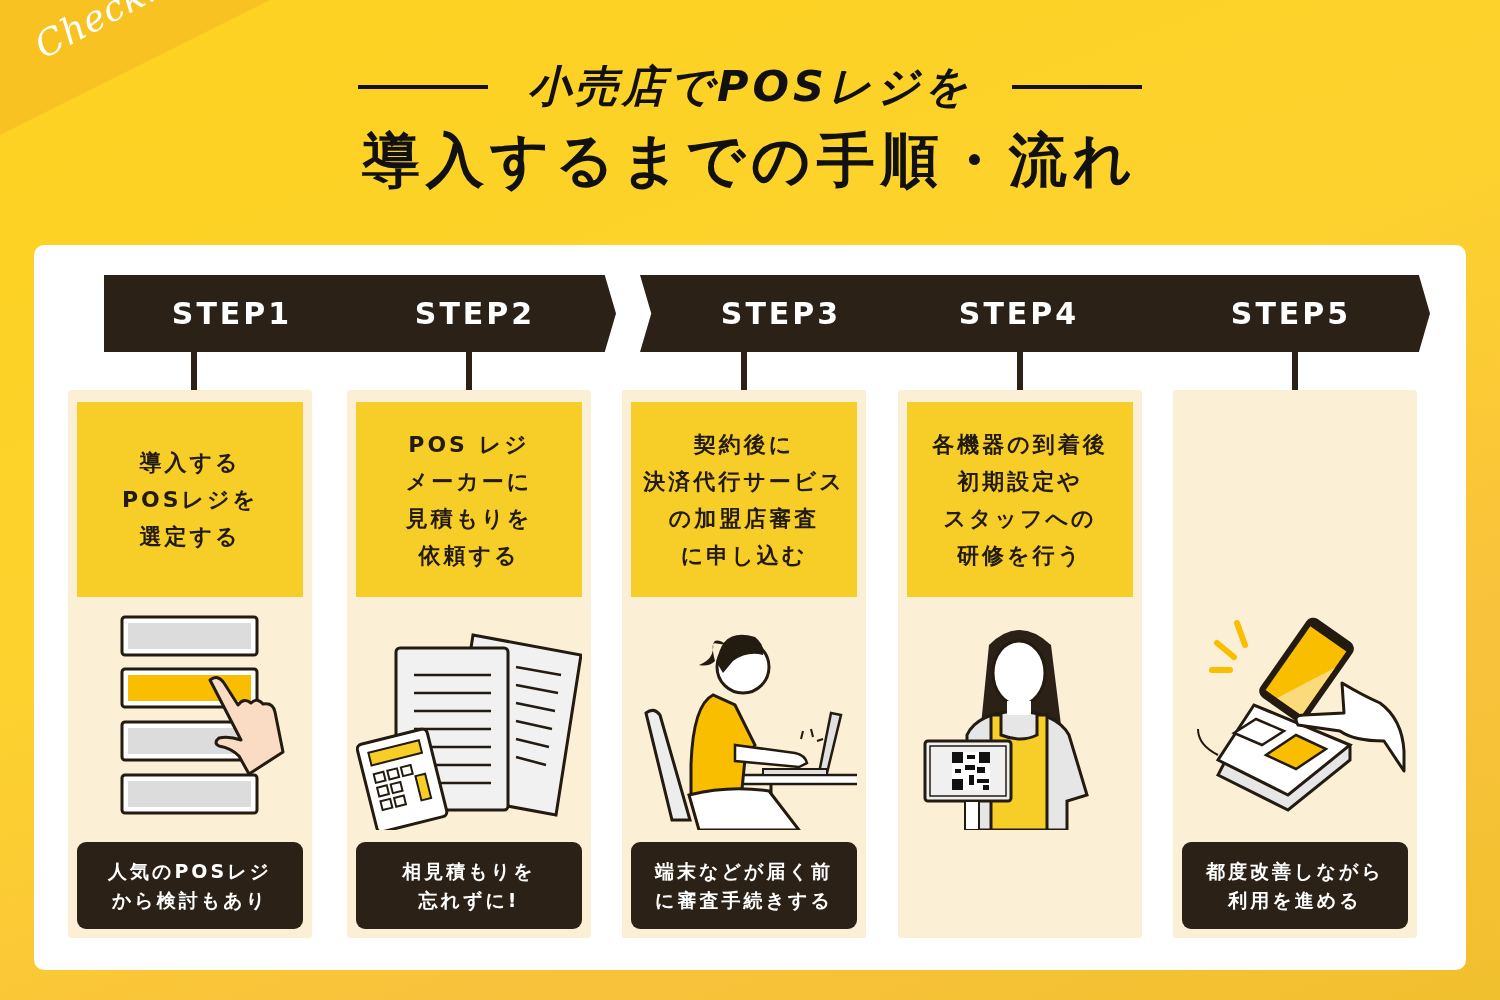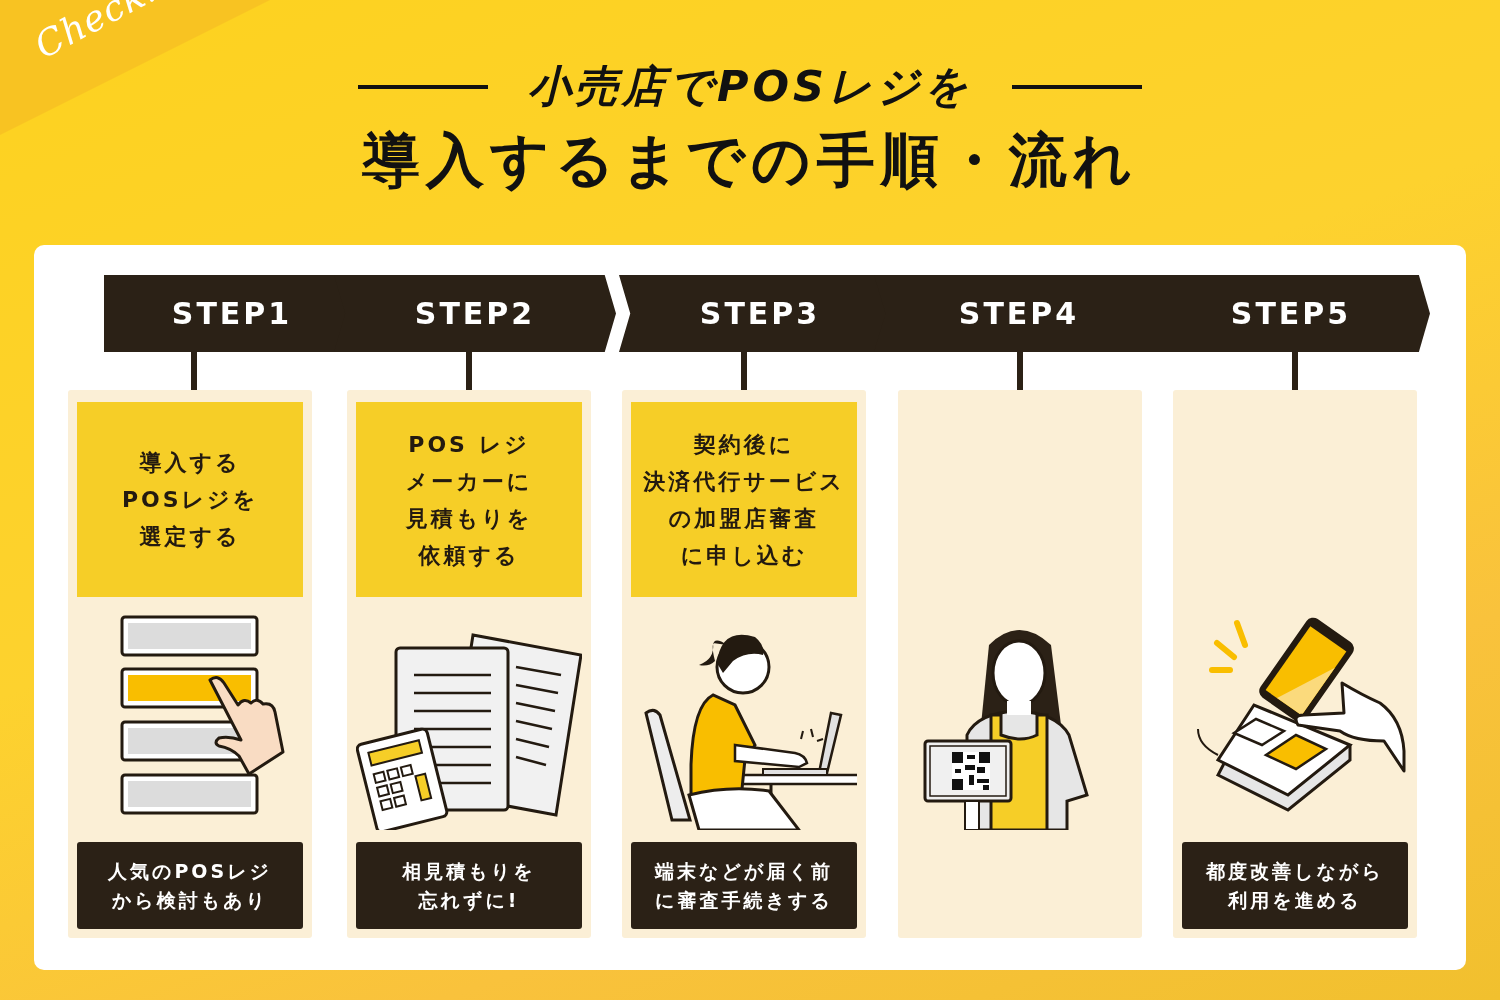--- a/index.html
+++ b/index.html
@@ -57,21 +57,21 @@
     text-align: center;
     font-size: 22px; font-weight: bold; line-height: 37px; letter-spacing: 3px;
     color: #231A10; white-space: pre-line;
   }
   .yellow-box.big { font-size: 38px; line-height: 48px; letter-spacing: 2px; }
   .illus {
     position: absolute; left: 9px; top: 215px; width: 226px; height: 225px;
   }
   .note {
     position: absolute; left: 9px; top: 452px; width: 226px; height: 87px;
-    background: #2B2116; border-radius: 3px;
+    background: #2B2116; border-radius: 9px;
     display: flex; align-items: center; justify-content: center;
     text-align: center; white-space: pre-line;
     color: #fff; font-size: 19px; font-weight: bold; line-height: 29px; letter-spacing: 3px;
   }
 </style>
 </head>
 <body>
 
 <div class="corner-tri"></div>
 <div class="check">Check!</div>
@@ -84,21 +84,21 @@
 <div class="title">導入するまでの手順・流れ</div>
 
 <div class="panel"></div>
 
 <div class="step-bar" style="left:56px;width:268px;clip-path:polygon(0 0,96% 0,100% 50%,96% 100%,0 100%);padding-right:12px;margin-left:48px;">
   <span>STEP1</span>
 </div>
 <div class="step-bar" style="left:334px;width:282px;clip-path:polygon(0 0,96% 0,100% 50%,96% 100%,0 100%,4% 50%);">
   <span>STEP2</span>
 </div>
-<div class="step-bar" style="left:619px;width:282px;clip-path:polygon(0 0,96% 0,100% 50%,96% 100%,0 100%,4% 50%);">
+<div class="step-bar" style="left:640px;width:282px;clip-path:polygon(0 0,96% 0,100% 50%,96% 100%,0 100%,4% 50%);">
   <span>STEP3</span>
 </div>
 <div class="step-bar" style="left:874px;width:290px;clip-path:polygon(0 0,96% 0,100% 50%,96% 100%,0 100%,4% 50%);">
   <span>STEP4</span>
 </div>
 <div class="step-bar" style="left:1152px;width:278px;clip-path:polygon(0 0,96% 0,100% 50%,96% 100%,0 100%,0 100%);">
   <span>STEP5</span>
 </div>
 
 <div class="connector" style="left:191px"></div>
@@ -200,20 +200,24 @@
         <line x1="172" y1="126" x2="170" y2="134"></line>
         <line x1="180" y1="124" x2="182" y2="132"></line>
         <line x1="186" y1="136" x2="192" y2="134"></line>
       </g>
   </svg>
   <div class="note">端末などが届く前
 に審査手続きする</div>
 </div>
 
 <div class="card" style="left:898px">
+  <div class="yellow-box">各機器の到着後
+初期設定や
+スタッフへの
+研修を行う</div>
   <svg class="illus" viewBox="0 0 226 225">
 
     <path d="M82 40 q30 -30 62 0 l10 80 l-80 0 z" fill="#2B2116"></path>
 
     <path d="M60 130 q10 -22 50 -24 q40 2 52 24 l18 60 l-20 6 l0 29 l-100 0 l0 -30 z" fill="#E6E6E6" stroke="#231A10" stroke-width="3"></path>
 
     <path d="M84 110 l10 0 l0 20 q20 8 36 0 l0 -20 l10 0 l0 115 l-56 0 z" fill="#F6CE27" stroke="#231A10" stroke-width="3"></path>
 
     <ellipse cx="112" cy="68" rx="26" ry="32" fill="#fff" stroke="#231A10" stroke-width="3"></ellipse>
     <rect x="100" y="96" width="24" height="14" fill="#fff"></rect>

